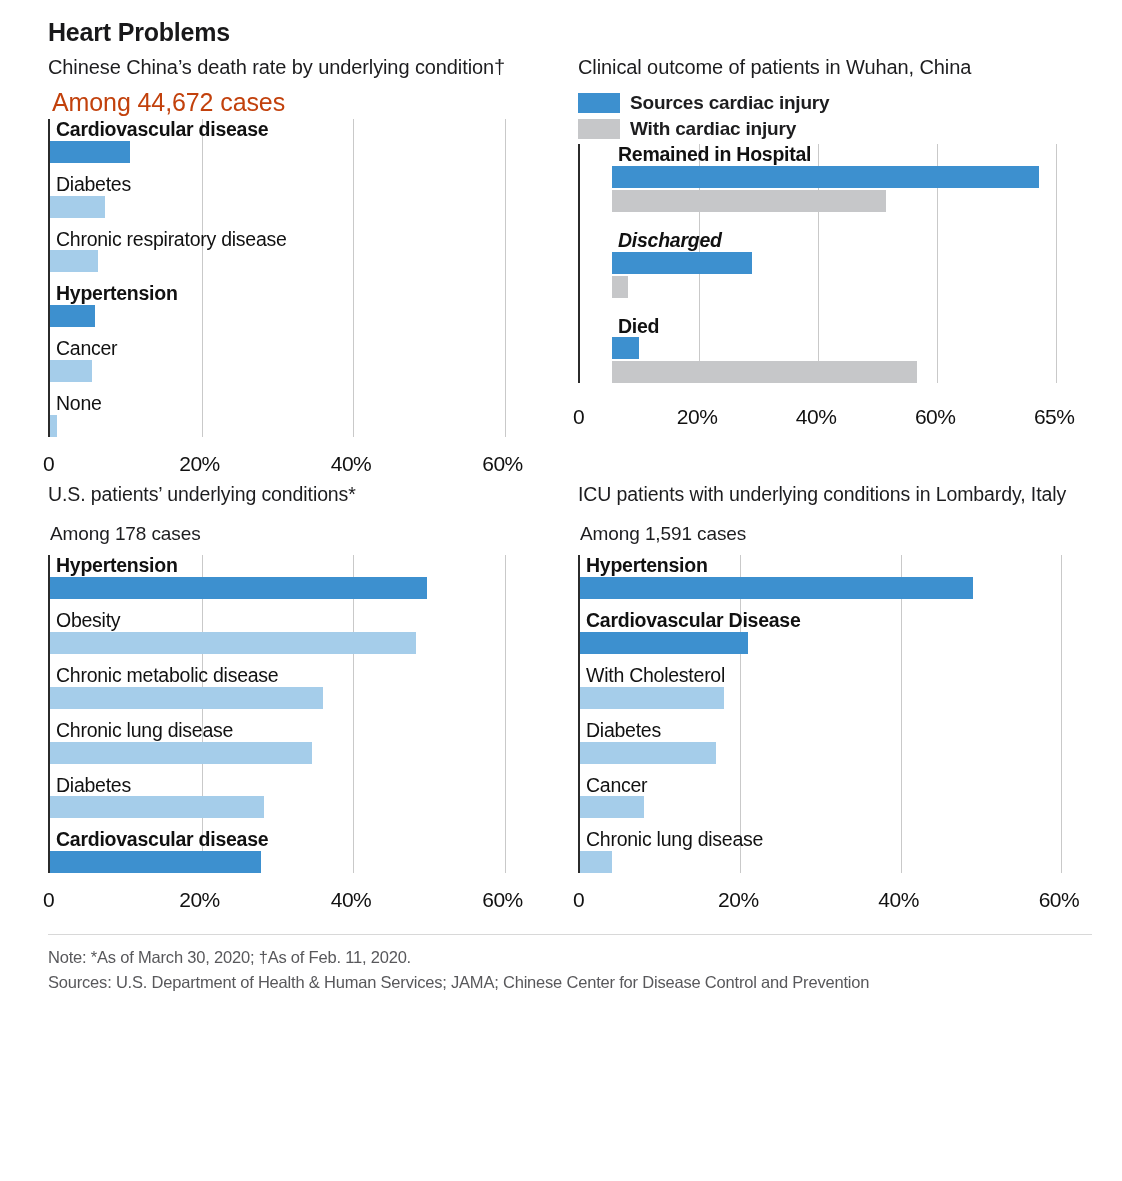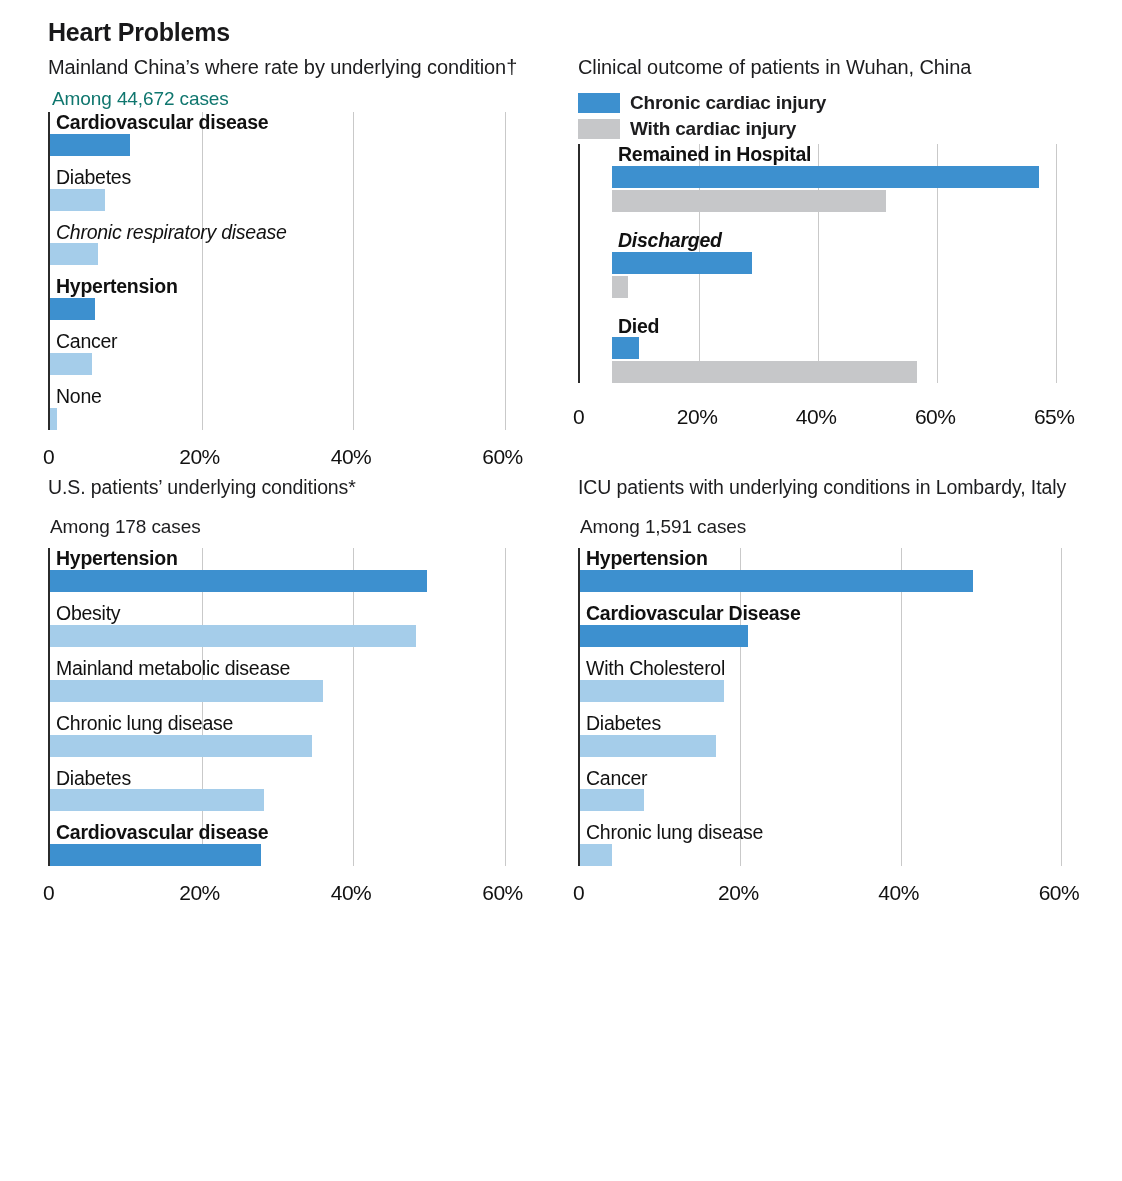--- a/index.html
+++ b/index.html
@@ -20,21 +20,21 @@
 
   .grid-top { display:flex; gap:0px; }
   .col-left { width:520px; }
   .col-right { width:520px; padding-left:10px; }
 
   .subtitle {
     font-size:20px; font-weight:400; color:#1d1d1f; line-height:1.25;
     margin:0 0 6px 0; letter-spacing:-0.1px;
   }
   .among {
-    font-size:19px; color:#0f766e; margin:8px 0 2px 4px; letter-spacing:-0.1px;
+    font-size:25px; color:#c2410c; margin:8px 0 2px 4px; letter-spacing:-0.1px;
   }
 
   .legend { margin:12px 0 4px 0; }
   .legend-row { display:flex; align-items:center; gap:10px; margin-bottom:4px; }
   .swatch { width:42px; height:20px; display:inline-block; }
   .legend-label { font-size:19px; font-weight:bold; color:#1d1d1f; letter-spacing:-0.2px; }
 
   
   .chart { position:relative; }
   .plot { position:relative; border-left:2px solid #2b2b2b; }
@@ -76,39 +76,39 @@
 </head>
 <body>
 
 <div class="page">
 
   <h1 class="headline">Heart Problems</h1>
 
   <div class="grid-top">
 
     <div class="col-left">
-      <div class="subtitle">Mainland China’s where rate by underlying condition†</div>
+      <div class="subtitle">Chinese China’s death rate by underlying condition†</div>
       <div class="among">Among 44,672 cases</div>
       <div class="chart">
         <div class="plot" id="plot-china" style="width: 500px;">
           <div class="gridlines" id="grid-china">
               <div class="gridline" style="left: 151.515px;"></div>
               <div class="gridline" style="left: 303.03px;"></div>
               <div class="gridline" style="left: 454.545px;"></div>
             </div>
           <div id="bars-china">
               <div class="bargroup" style="margin-bottom: 11px;">
                 <div class="cat-label bold">Cardiovascular disease</div>
                 <div class="bar" style="width: 79.5455px; background: rgb(61, 144, 207);"></div>
               </div>
               <div class="bargroup" style="margin-bottom: 11px;">
                 <div class="cat-label">Diabetes</div>
                 <div class="bar" style="width: 55.303px; background: rgb(165, 205, 234);"></div>
               </div>
-              <div class="bargroup" style="margin-bottom: 11px; font-style: italic;">
+              <div class="bargroup" style="margin-bottom: 11px;">
                 <div class="cat-label">Chronic respiratory disease</div>
                 <div class="bar" style="width: 47.7273px; background: rgb(165, 205, 234);"></div>
               </div>
               <div class="bargroup" style="margin-bottom: 11px;">
                 <div class="cat-label bold">Hypertension</div>
                 <div class="bar" style="width: 45.4545px; background: rgb(61, 144, 207);"></div>
               </div>
               <div class="bargroup" style="margin-bottom: 11px;">
                 <div class="cat-label">Cancer</div>
                 <div class="bar" style="width: 42.4242px; background: rgb(165, 205, 234);"></div>
@@ -126,21 +126,21 @@
             <span class="tick" style="left: 454.545px;">60%</span>
           </div>
       </div>
     </div>
 
     <div class="col-right">
       <div class="subtitle">Clinical outcome of patients in Wuhan, China</div>
       <div class="legend" id="legend-wuhan">
           <div class="legend-row">
             <span class="swatch" style="background: rgb(61, 144, 207);"></span>
-            <span class="legend-label">Chronic cardiac injury</span>
+            <span class="legend-label">Sources cardiac injury</span>
           </div>
           <div class="legend-row">
             <span class="swatch" style="background: rgb(198, 199, 201);"></span>
             <span class="legend-label">With cardiac injury</span>
           </div>
         </div>
       <div class="chart">
         <div class="plot" id="plot-wuhan" style="width: 500px; padding-left: 32px;">
           <div class="gridlines" id="grid-wuhan">
               <div class="gridline" style="left: 119.048px;"></div>
@@ -193,21 +193,21 @@
           <div id="bars-us">
               <div class="bargroup" style="margin-bottom: 11px;">
                 <div class="cat-label bold">Hypertension</div>
                 <div class="bar" style="width: 376.515px; background: rgb(61, 144, 207);"></div>
               </div>
               <div class="bargroup" style="margin-bottom: 11px;">
                 <div class="cat-label">Obesity</div>
                 <div class="bar" style="width: 365.909px; background: rgb(165, 205, 234);"></div>
               </div>
               <div class="bargroup" style="margin-bottom: 11px;">
-                <div class="cat-label">Mainland metabolic disease</div>
+                <div class="cat-label">Chronic metabolic disease</div>
                 <div class="bar" style="width: 272.727px; background: rgb(165, 205, 234);"></div>
               </div>
               <div class="bargroup" style="margin-bottom: 11px;">
                 <div class="cat-label">Chronic lung disease</div>
                 <div class="bar" style="width: 262.121px; background: rgb(165, 205, 234);"></div>
               </div>
               <div class="bargroup" style="margin-bottom: 11px;">
                 <div class="cat-label">Diabetes</div>
                 <div class="bar" style="width: 214.394px; background: rgb(165, 205, 234);"></div>
               </div>
@@ -266,13 +266,18 @@
         <div class="axis" id="axis-lombardy" style="width: 505px;">
             <span class="tick first" style="left: 0px;">0</span>
             <span class="tick" style="left: 160.317px;">20%</span>
             <span class="tick" style="left: 320.635px;">40%</span>
             <span class="tick" style="left: 480.952px;">60%</span>
           </div>
       </div>
     </div>
   </div>
 
+  <div class="footer">
+    <div class="sep"></div>
+    <div class="footnote">Note: *As of March 30, 2020; †As of Feb. 11, 2020.</div>
+    <div class="footnote">Sources: U.S. Department of Health &amp; Human Services; JAMA; Chinese Center for Disease Control and Prevention</div>
+  </div>
 </div>
 
 </body></html>

